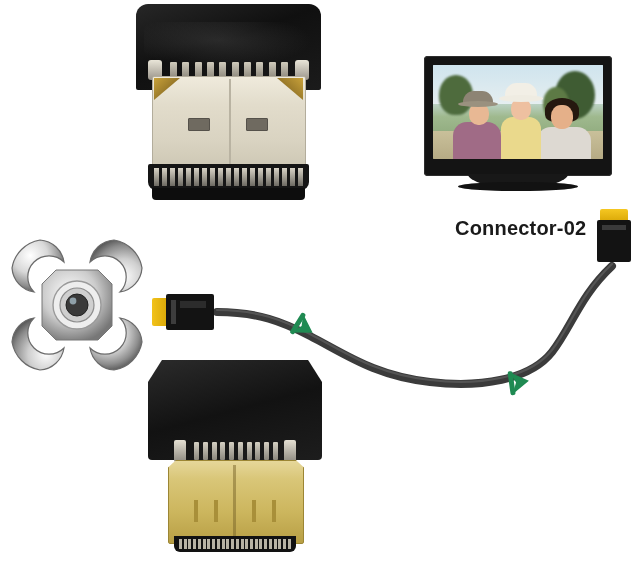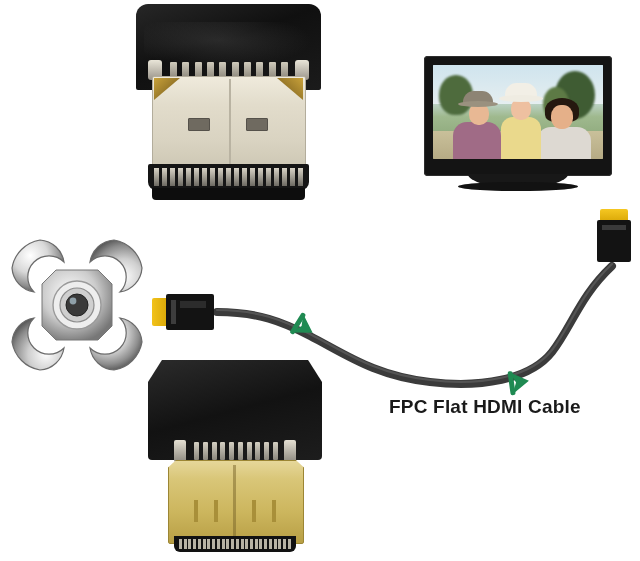--- a/index.html
+++ b/index.html
@@ -306,15 +306,15 @@
           <i></i>
           <i></i>
         <i></i>
           <i></i>
           <i></i>
           <i></i>
       </div>
     </div>
   </div>
 
-  <div class="lbl" id="lbl-cable">FPC Flat HDMI Cable</div>
+  <div class="lbl" id="lbl-c2">Connector-02</div>
 
 </div>
 
 </body></html>

